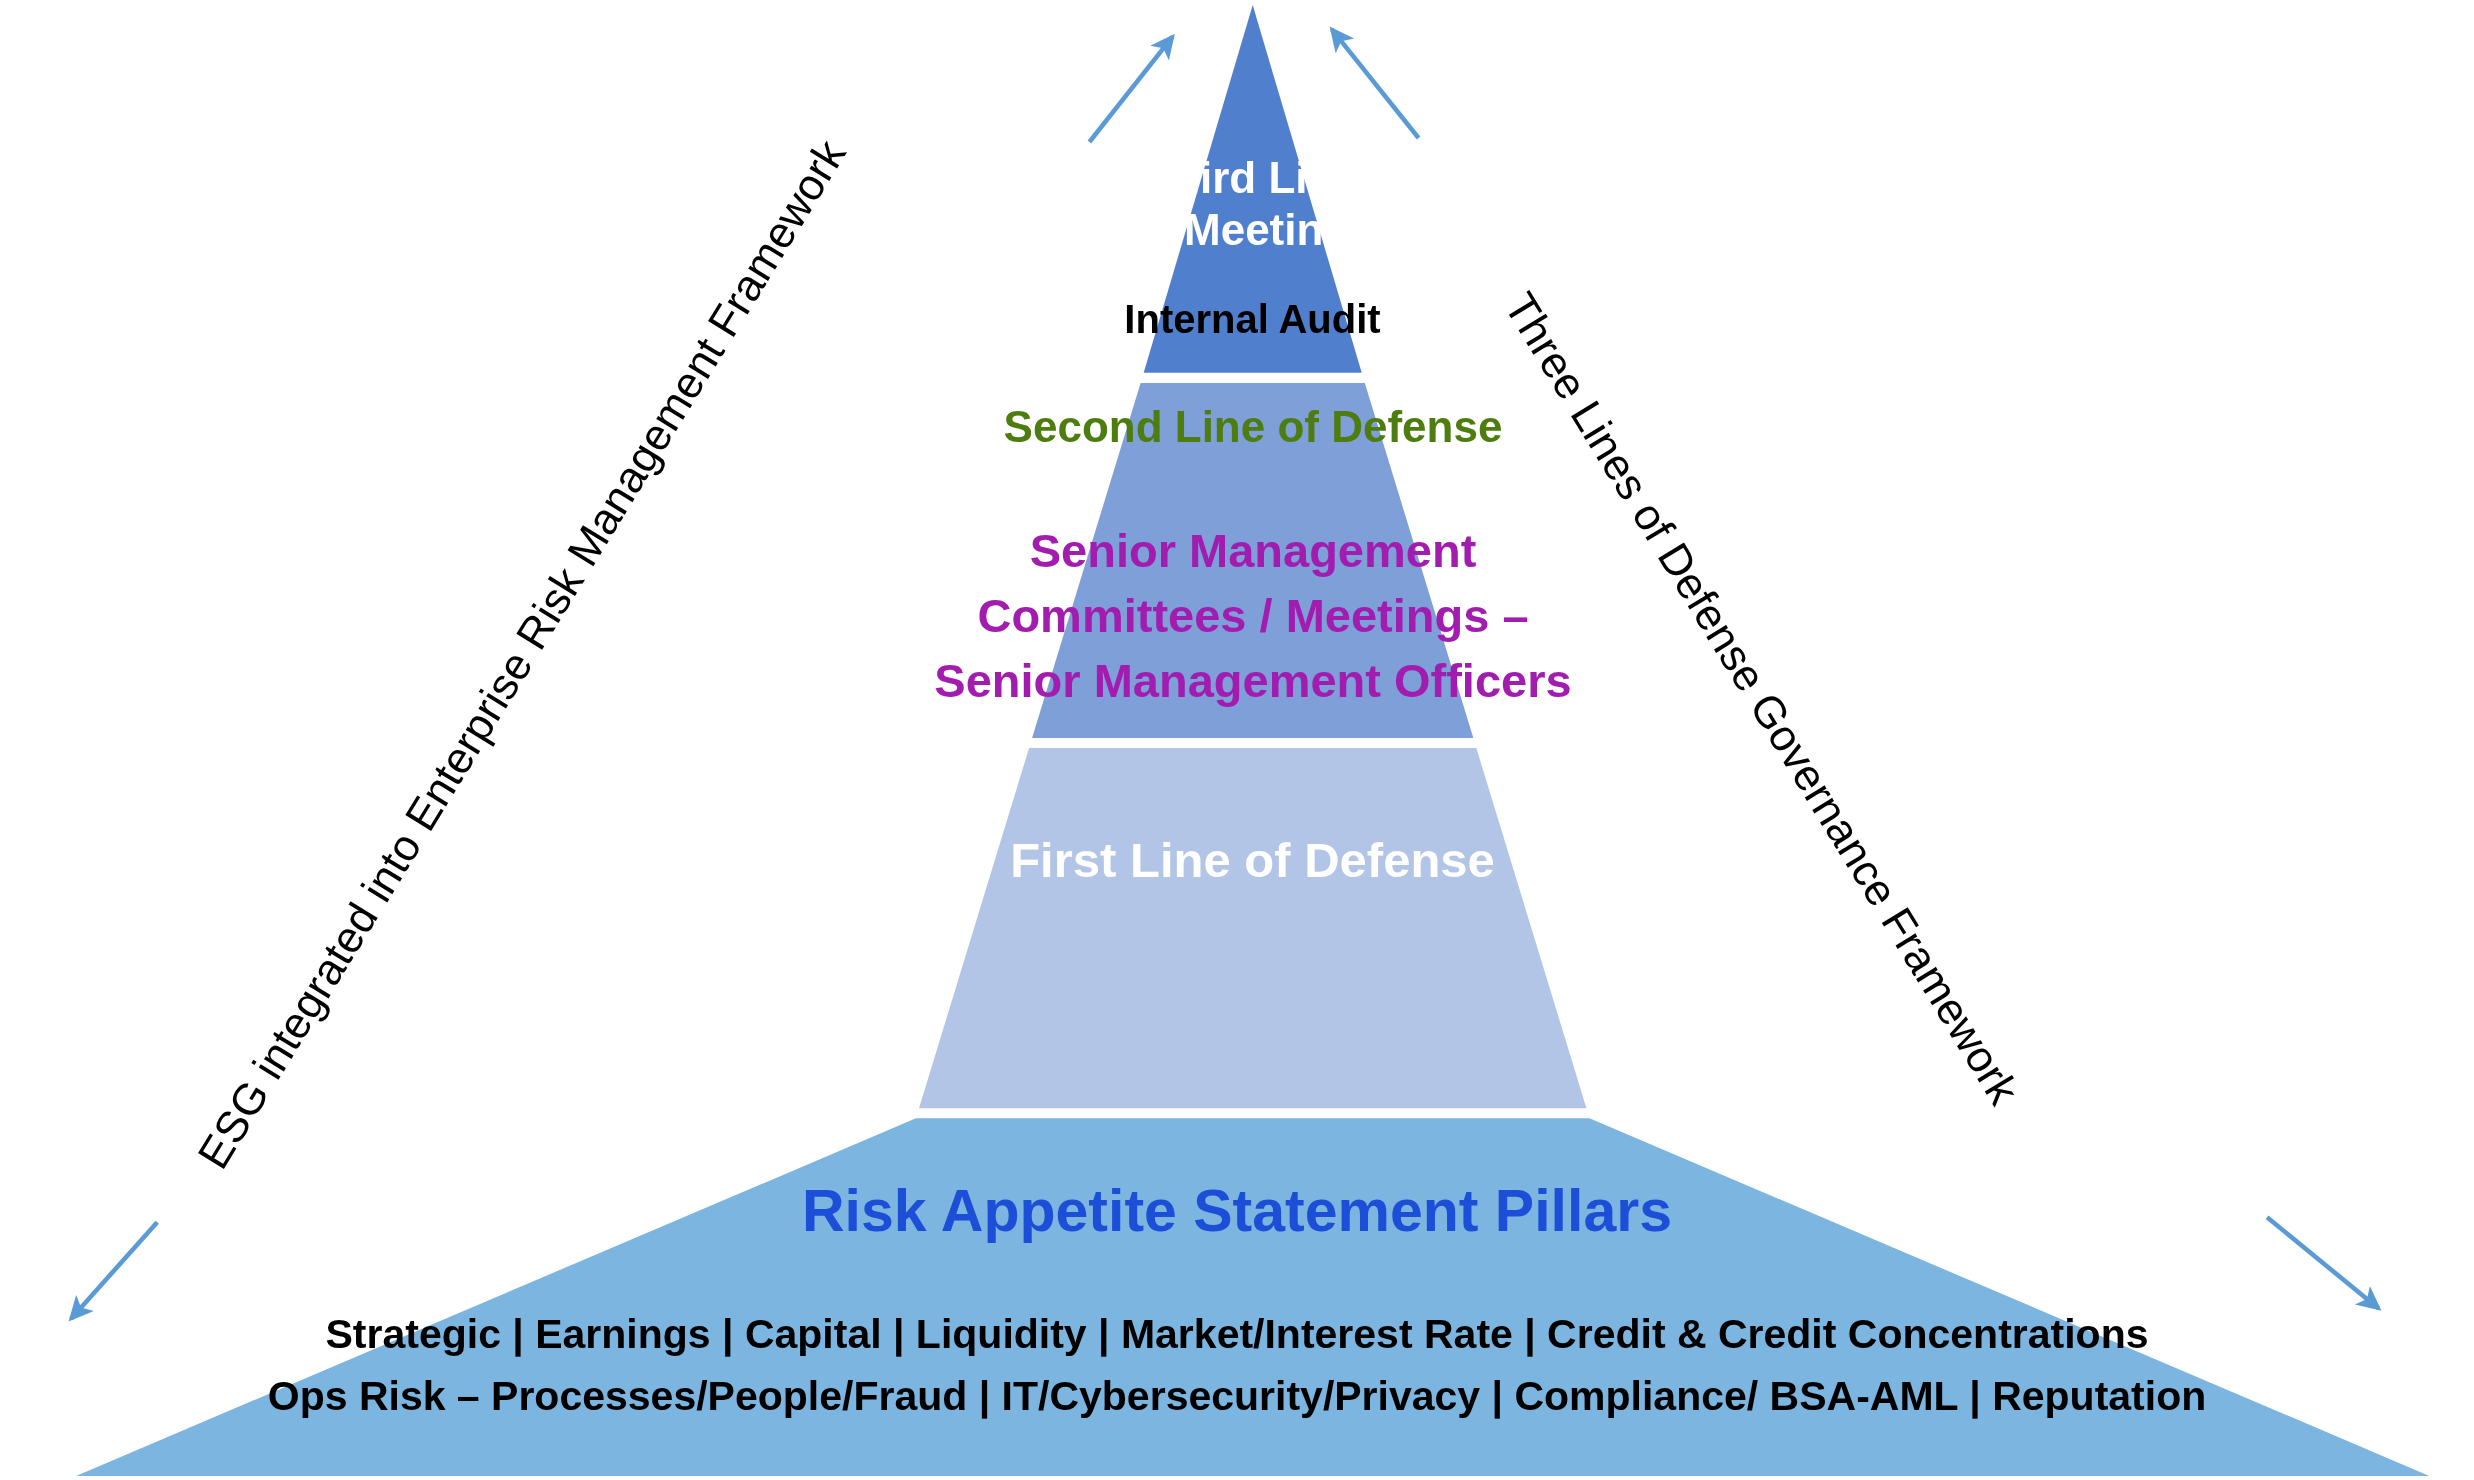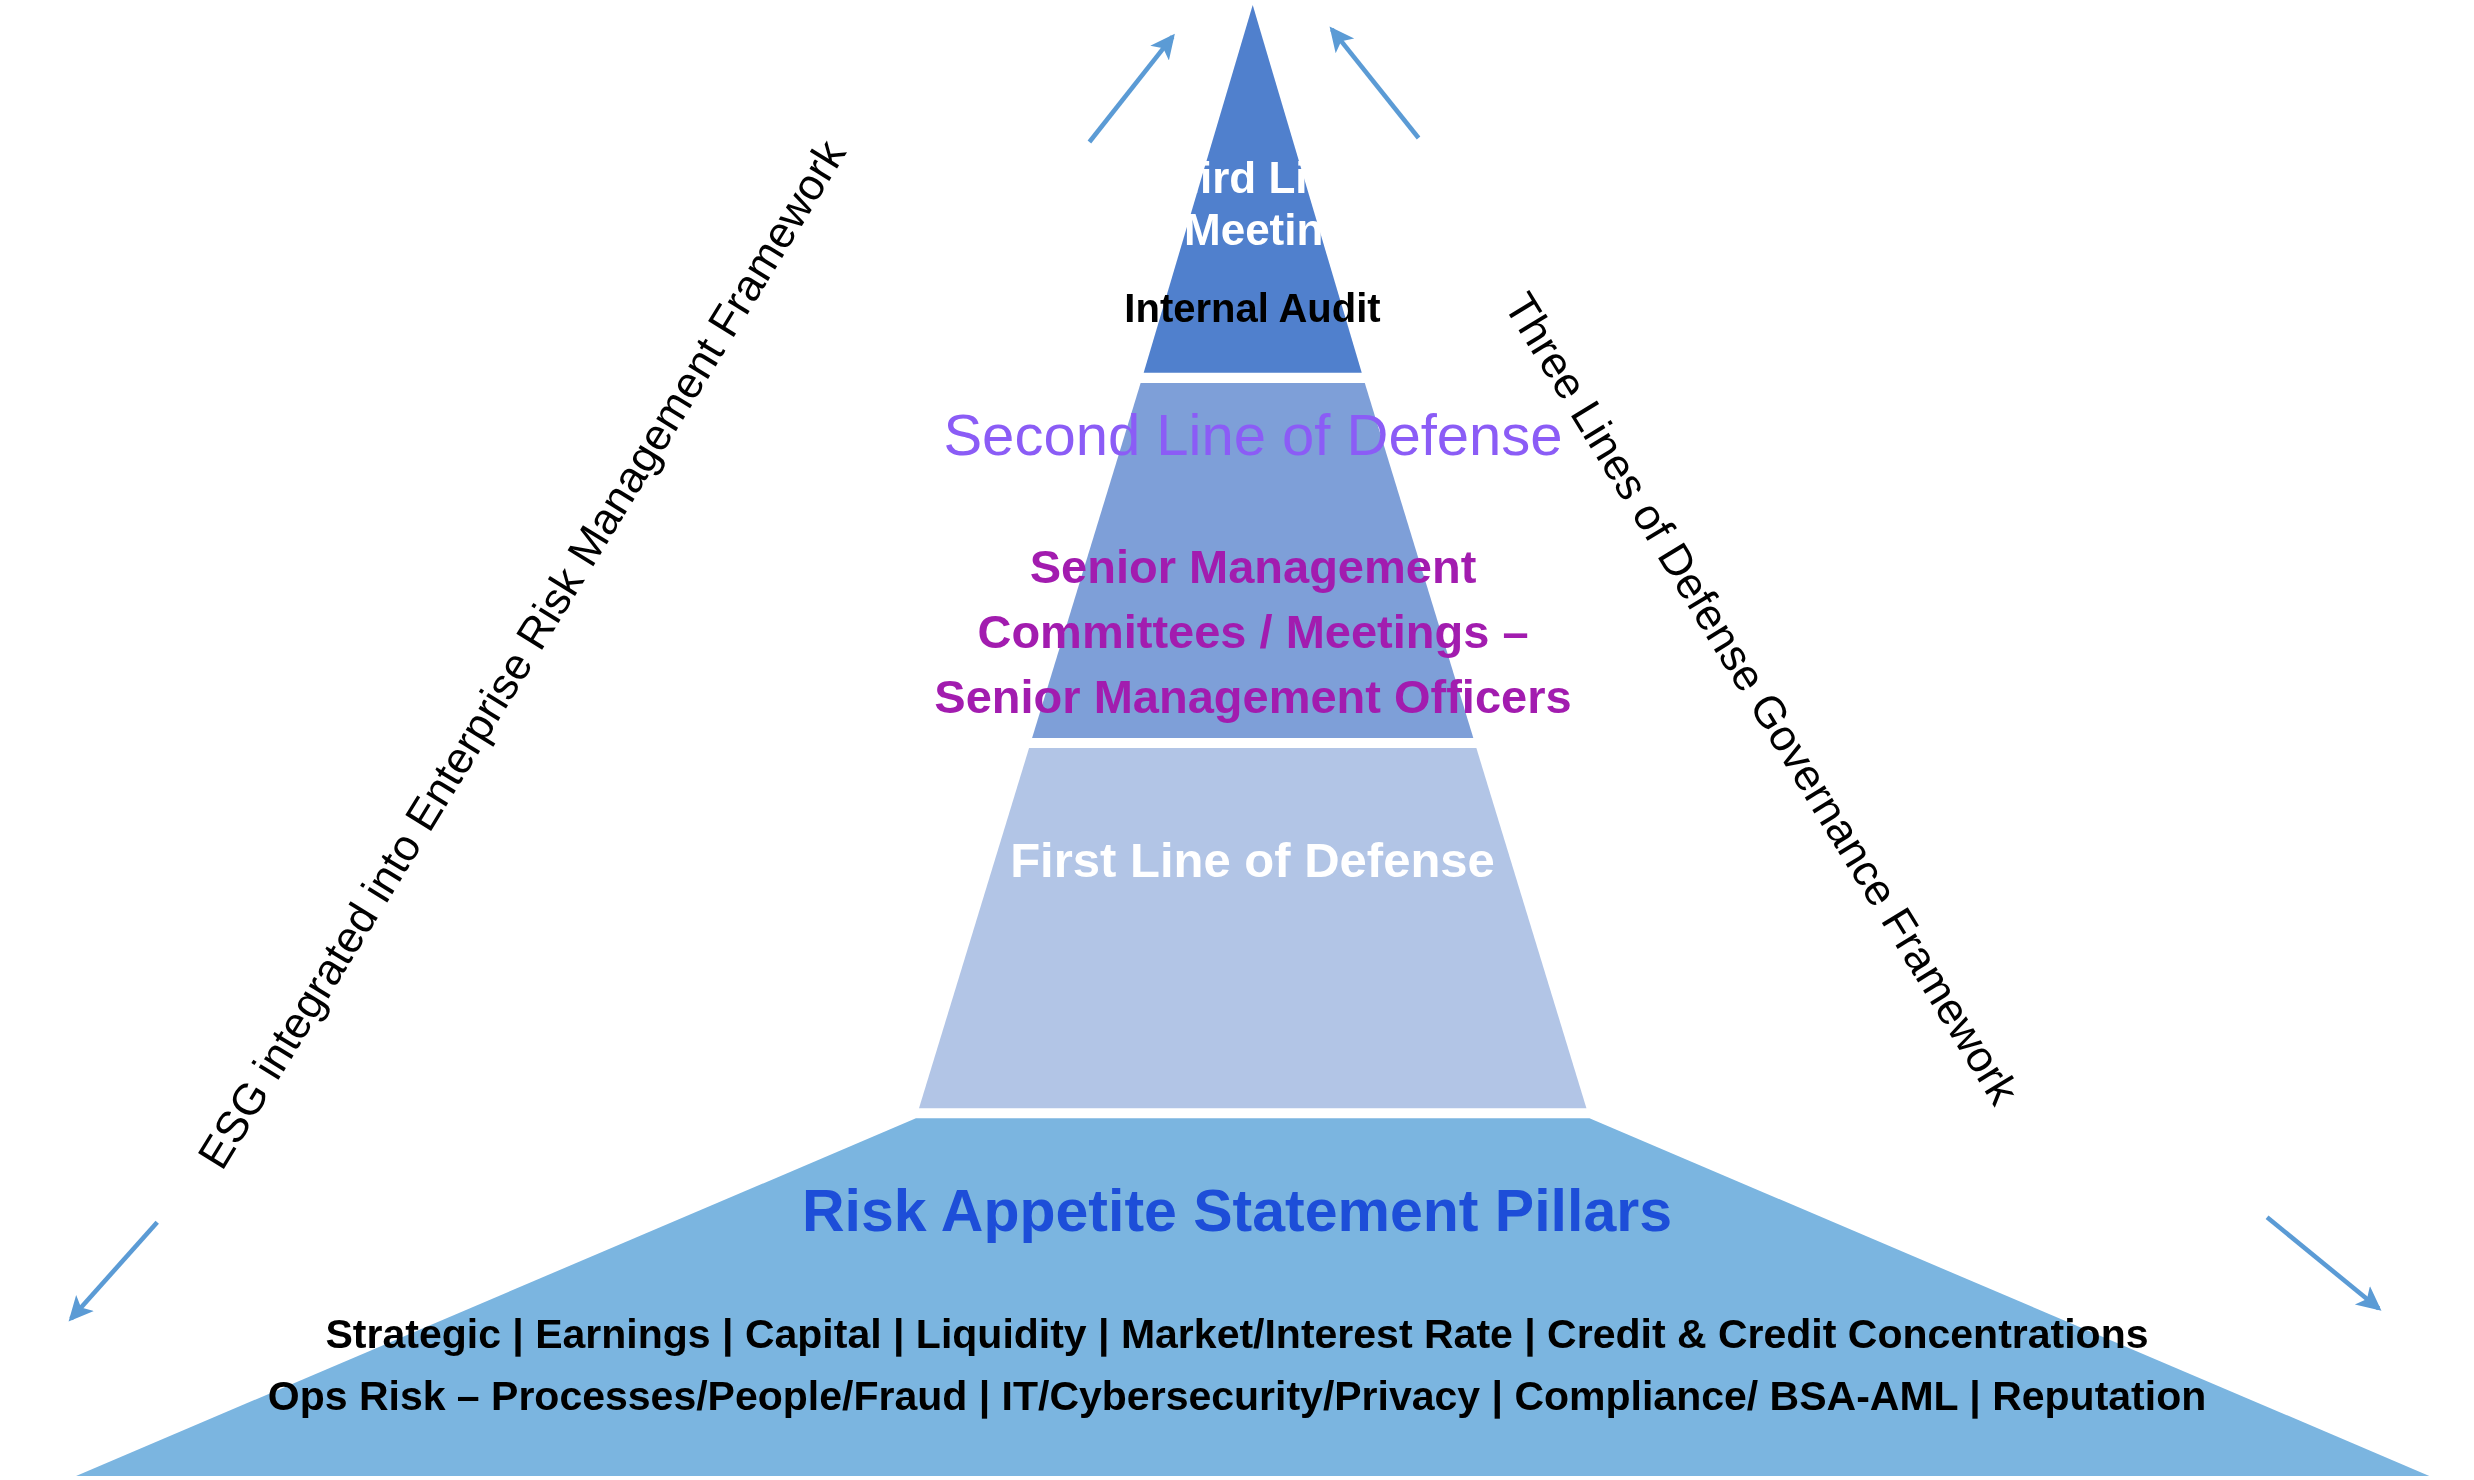--- a/index.html
+++ b/index.html
@@ -7,25 +7,25 @@
   body{width:2475px;height:1481px;overflow:hidden;
        font-family:"Liberation Sans","DejaVu Sans",sans-serif;}
   #stage{position:relative;width:2093px;height:1481px;background:#ffffff;}
   #pyramid-svg{position:absolute;left:0;top:0;width:2475px;height:1481px;}
 
   .tier-text{position:absolute;text-align:center;line-height:1.18;}
 
   
   #tier3-text{left:999px;top:152px;width:507px;}
   #tier3-text .heading{font-size:44px;font-weight:bold;color:#ffffff;}
-  #tier3-text .sub{font-size:40px;font-weight:bold;color:#000000;margin-top:29px;text-align:center;}
+  #tier3-text .sub{font-size:40px;font-weight:bold;color:#000000;margin-top:40px;text-align:center;}
 
   
   #tier2-text{left:771px;top:401px;width:964px;}
-  #tier2-text .heading{font-size:58px;font-weight:normal;color:#8b5cf6;}
+  #tier2-text .heading{font-size:44px;font-weight:bold;color:#4d7c0f;}
   #tier2-text .sub{font-size:47px;font-weight:bold;color:#a21caf;margin-top:66px;line-height:1.38;}
 
   
   #tier1-text{left:573px;top:832px;width:1359px;}
   #tier1-text .heading{font-size:49px;font-weight:bold;color:#ffffff;text-align:center;}
   #tier1-text .sub{font-size:51px;font-weight:bold;color:#000000;margin-top:30px;}
 
   
   #base-text{left:172px;top:1177px;width:2130px;}
   #base-text .heading{font-size:59px;font-weight:bold;color:#1d4ed8;}

